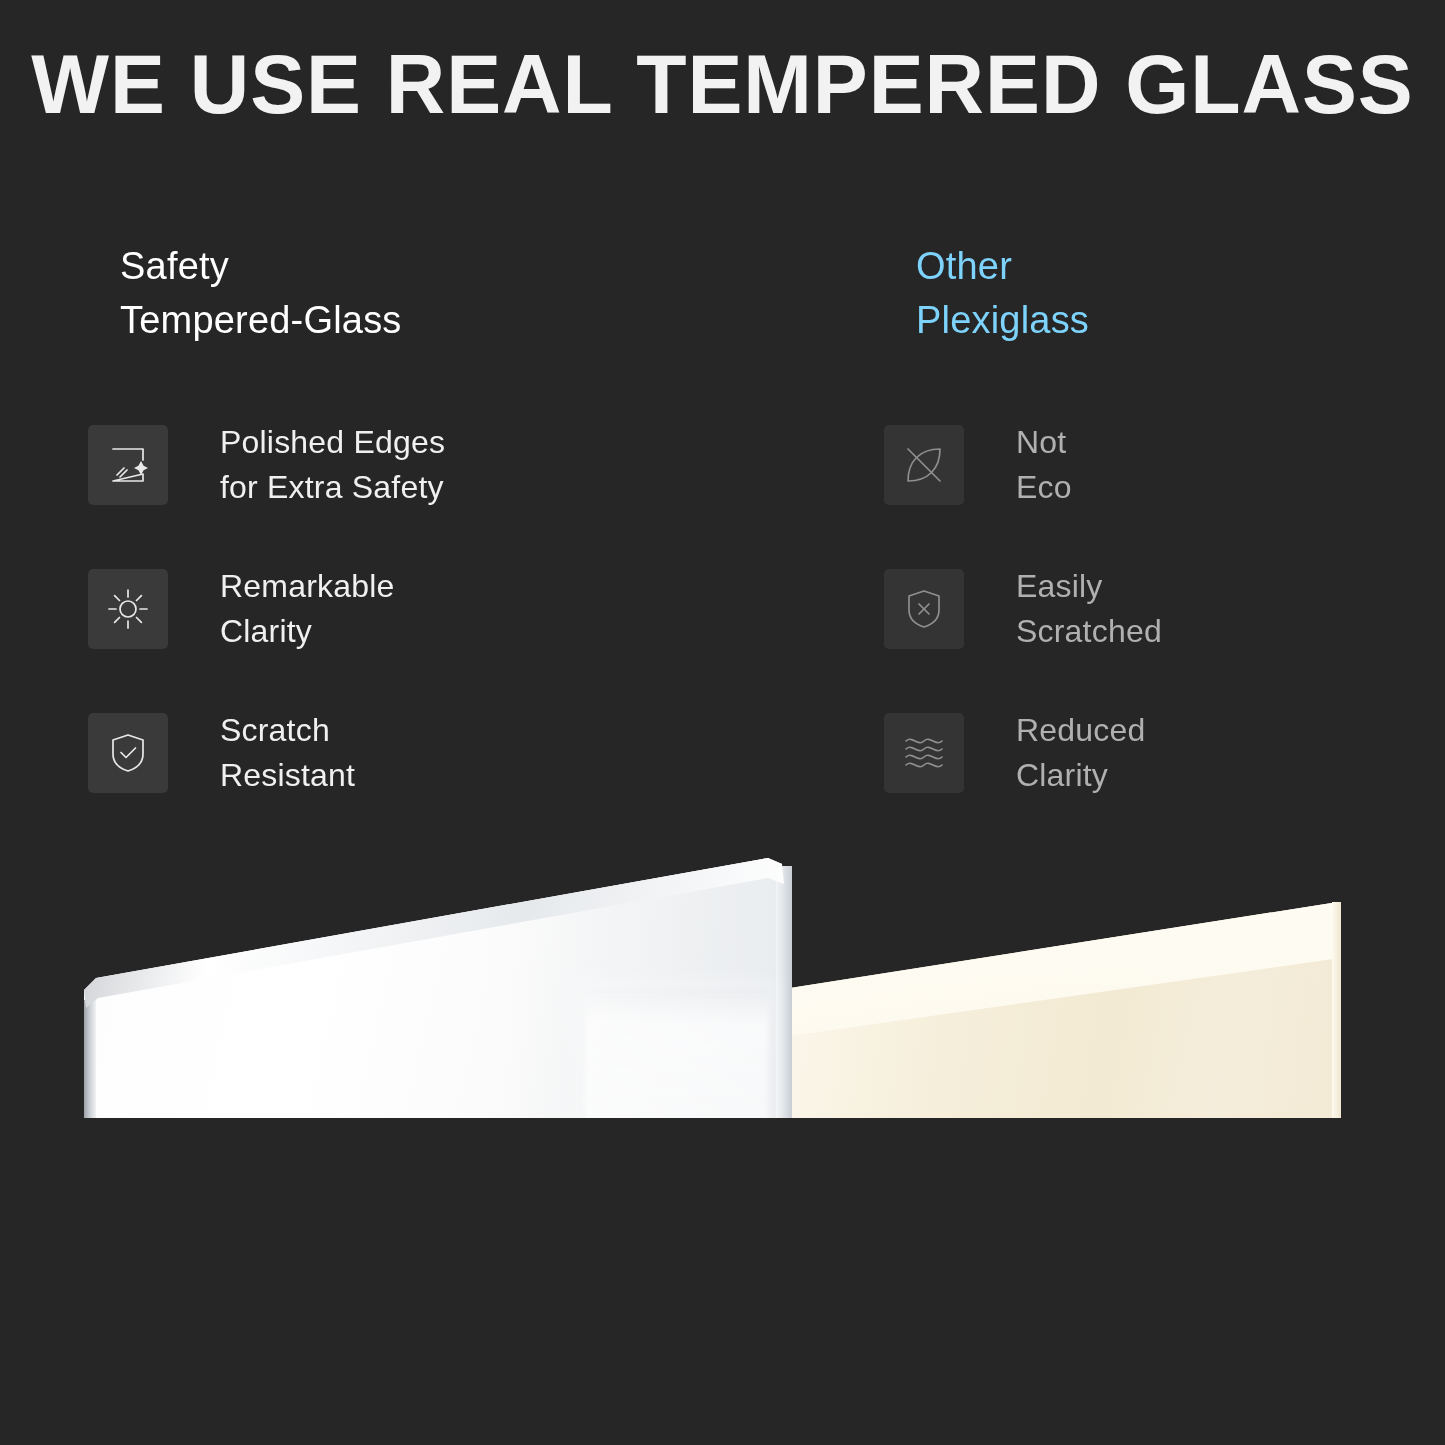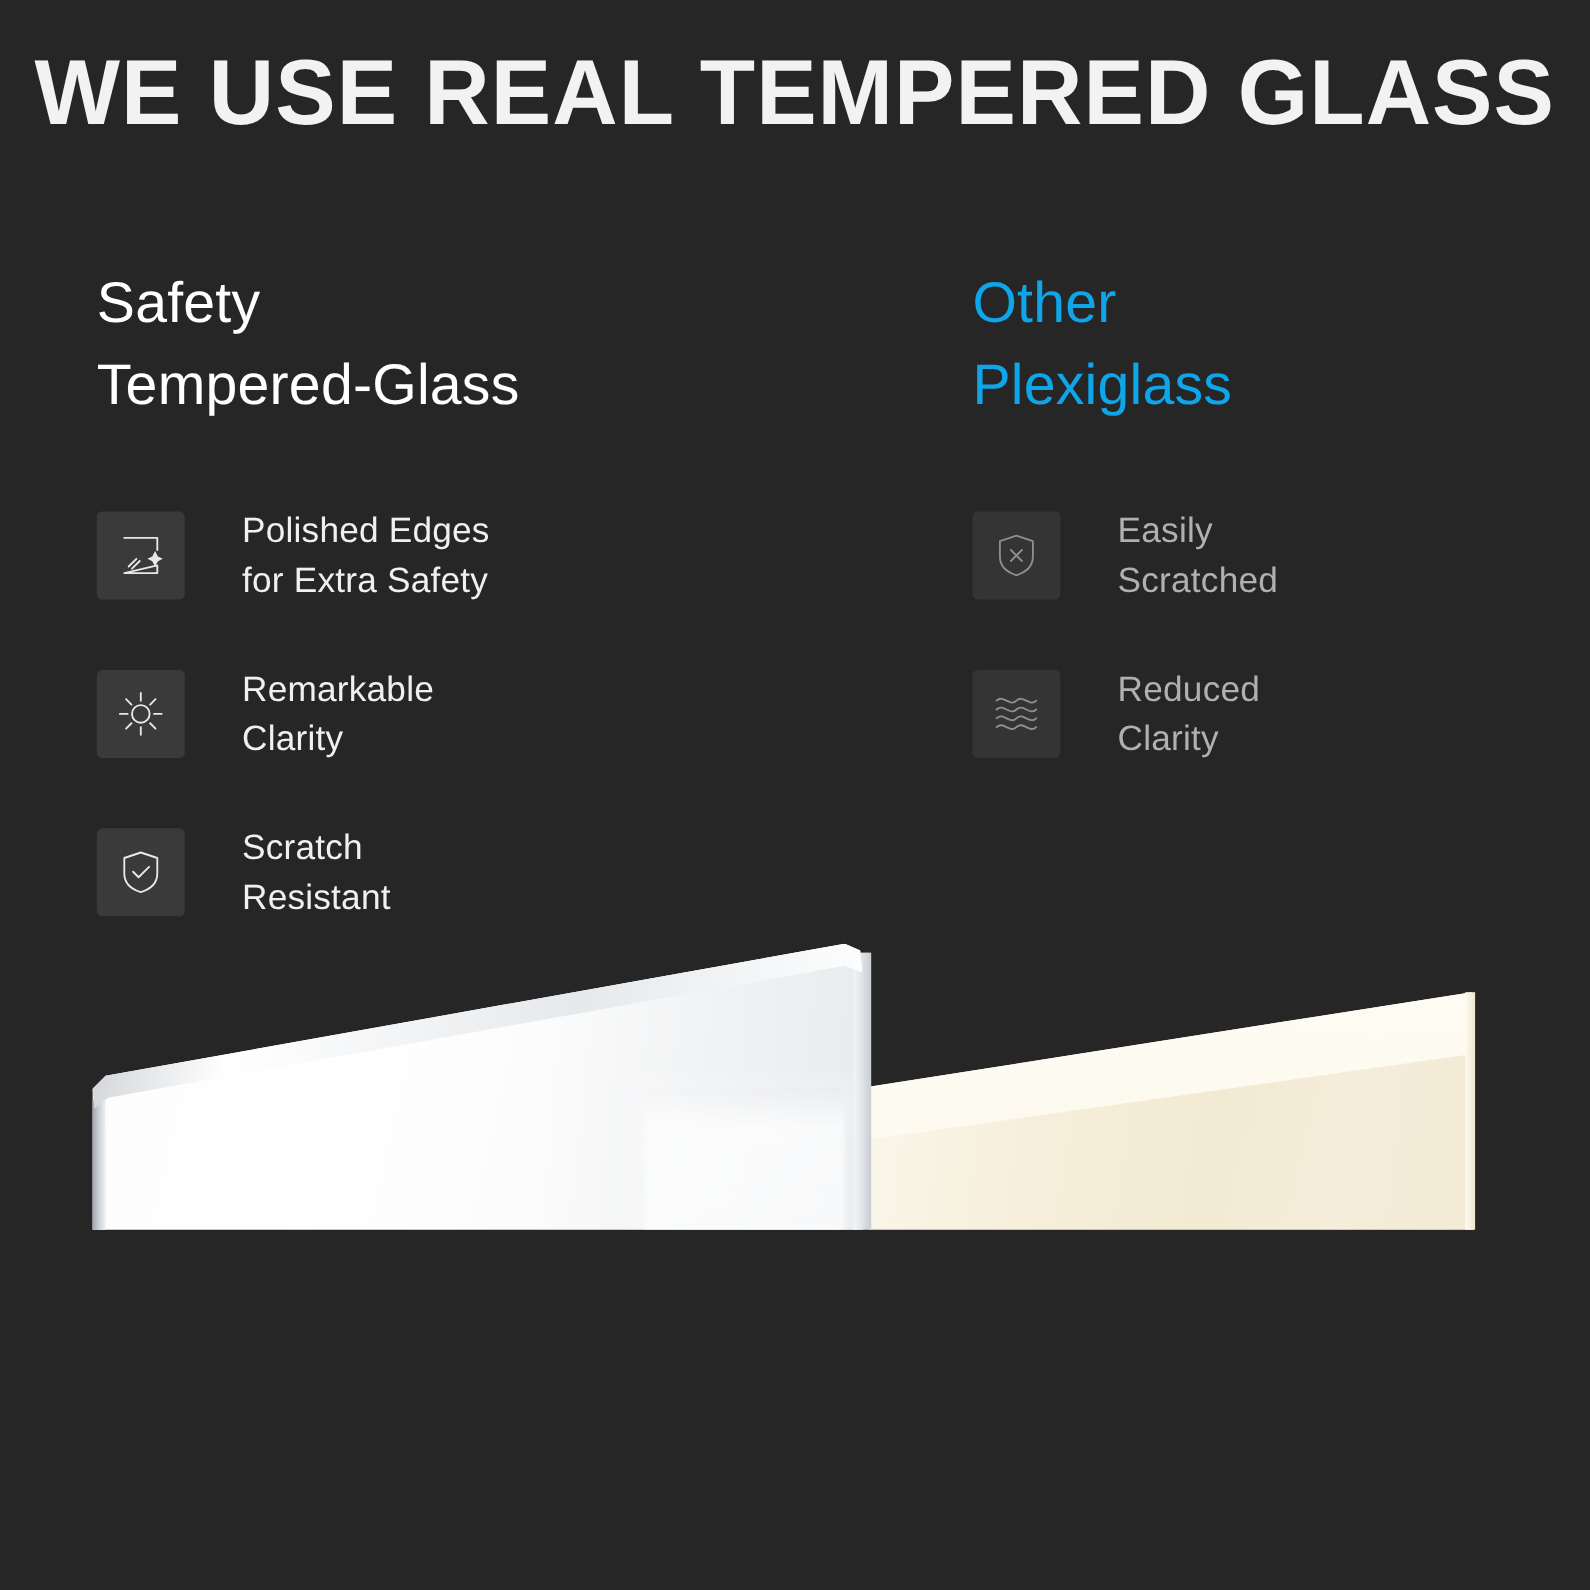--- a/index.html
+++ b/index.html
@@ -24,28 +24,29 @@
     transform:scaleX(0.98);
     white-space:nowrap;
   }
 
   
   .col{position:absolute;top:240px;}
   .col-left{left:88px;width:700px;}
   .col-right{left:884px;width:540px;}
 
   .col-head{
-    font-size:52px;
+    font-size:38px;
     font-weight:300;
     line-height:1.42;
     letter-spacing:0.2px;
     white-space:pre-line;
+    margin-left:32px;
   }
   .col-left .col-head{color:#ffffff;}
-  .col-right .col-head{color:#0ea5e9;}
+  .col-right .col-head{color:#7dd3fc;}
 
   .features{margin-top:74px;}
   .feature{
     display:flex;
     align-items:center;
     height:86px;
     margin-bottom:58px;
     gap:20px;
   }
   .feature:last-child{margin-bottom:16px;}
@@ -197,20 +198,30 @@
 
     </div>
   </div>
 
   <div class="col col-right">
     <div class="col-head">Other
 Plexiglass</div>
 
     <div class="features">
 
+      <div class="feature">
+        <div class="icon-tile">
+          <svg class="icon-svg" width="44" height="44" viewBox="0 0 44 44">
+            <path d="M6 38 C6 18 18 6 38 6 C38 26 26 38 6 38 Z"></path>
+            <path d="M6 6 L38 38"></path>
+          </svg>
+        </div>
+        <div class="feature-label">Not
+Eco</div>
+      </div>
 
       <div class="feature">
         <div class="icon-tile">
           <svg class="icon-svg" width="44" height="44" viewBox="0 0 44 44">
             <path d="M22 4 L37 9 V23 C37 32 30 37.5 22 40 C14 37.5 7 32 7 23 V9 Z"></path>
             <path d="M17 17 L27 27"></path>
               <path d="M27 17 L17 27"></path>
           </svg>
         </div>
         <div class="feature-label">Easily

